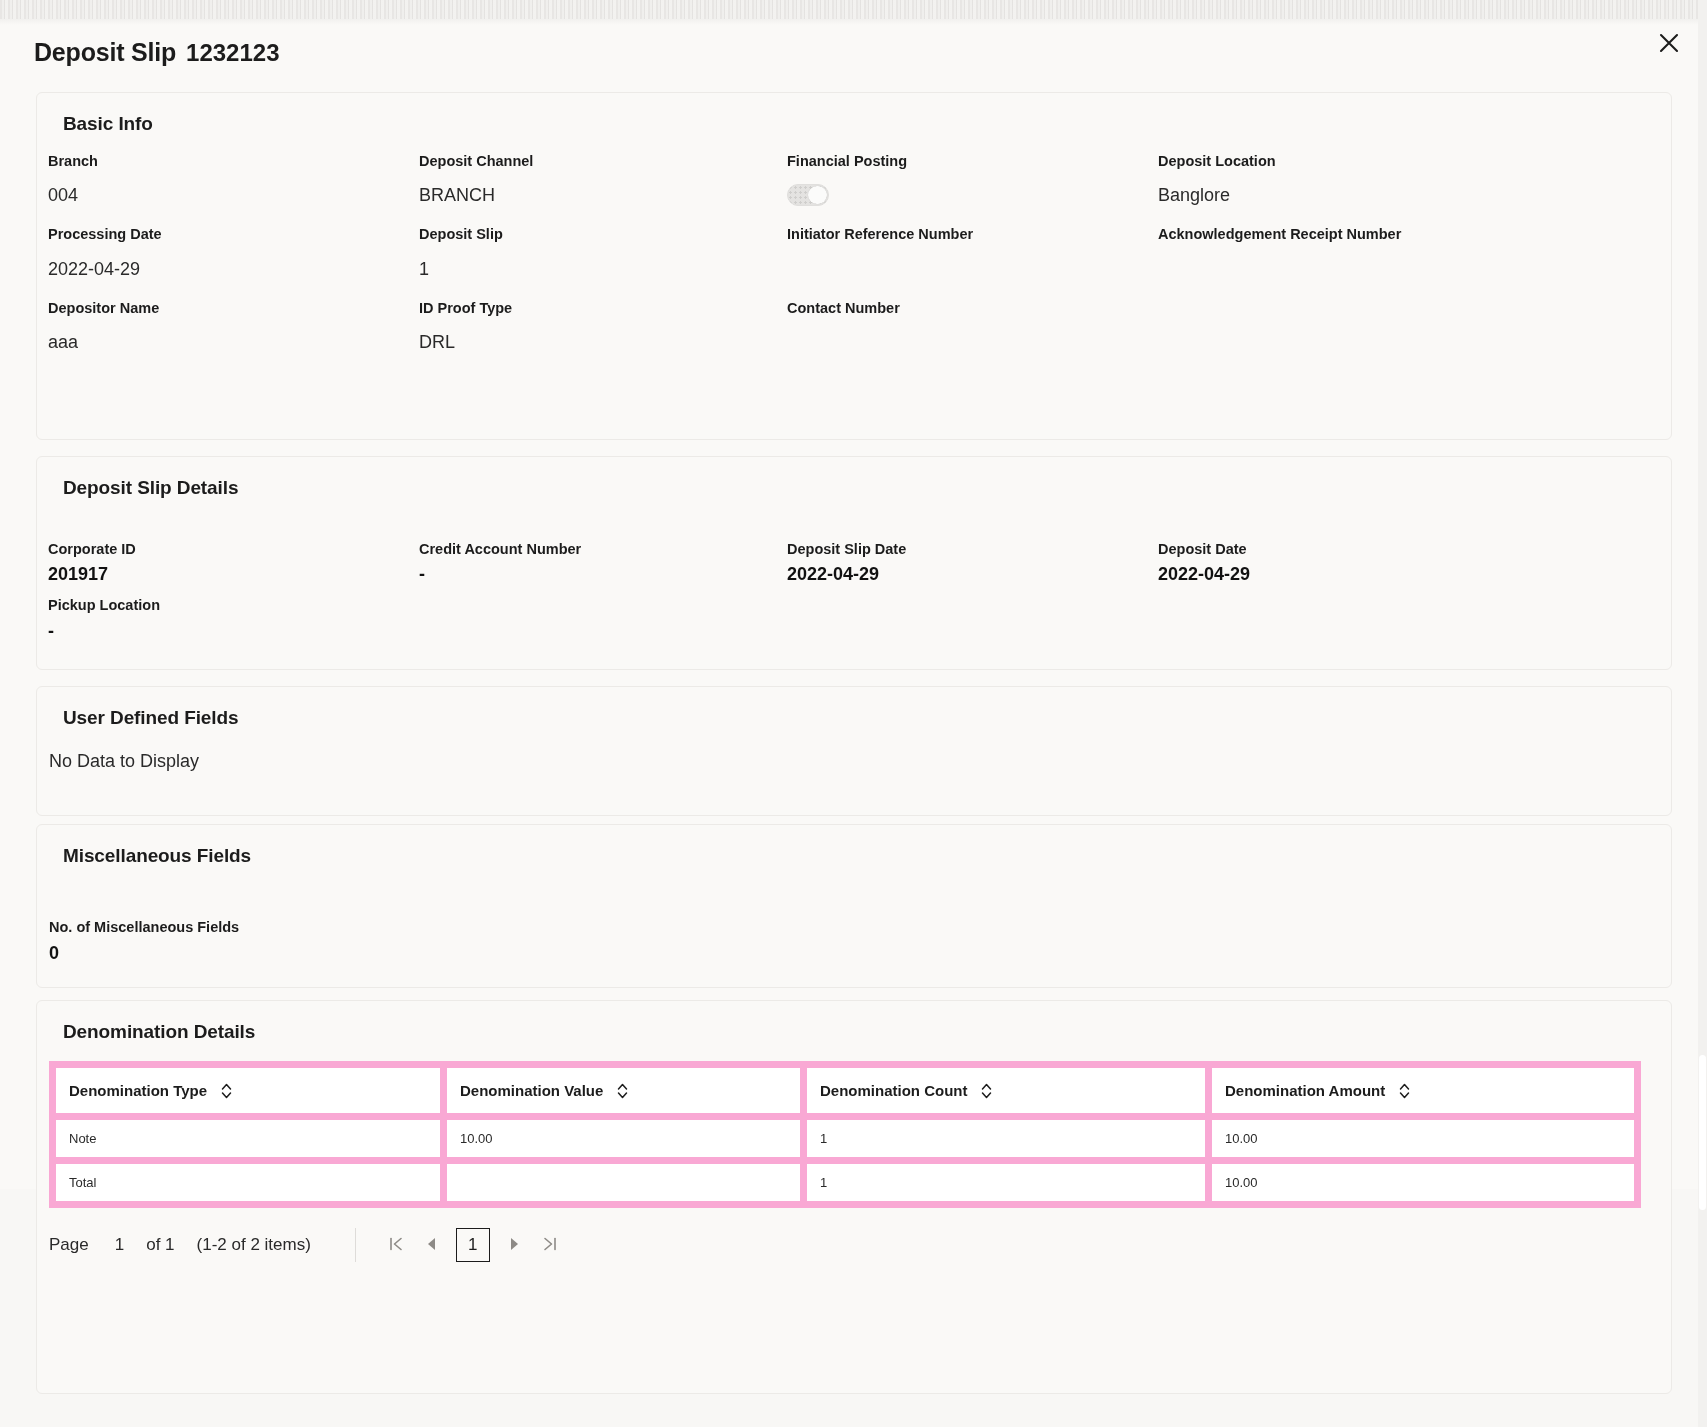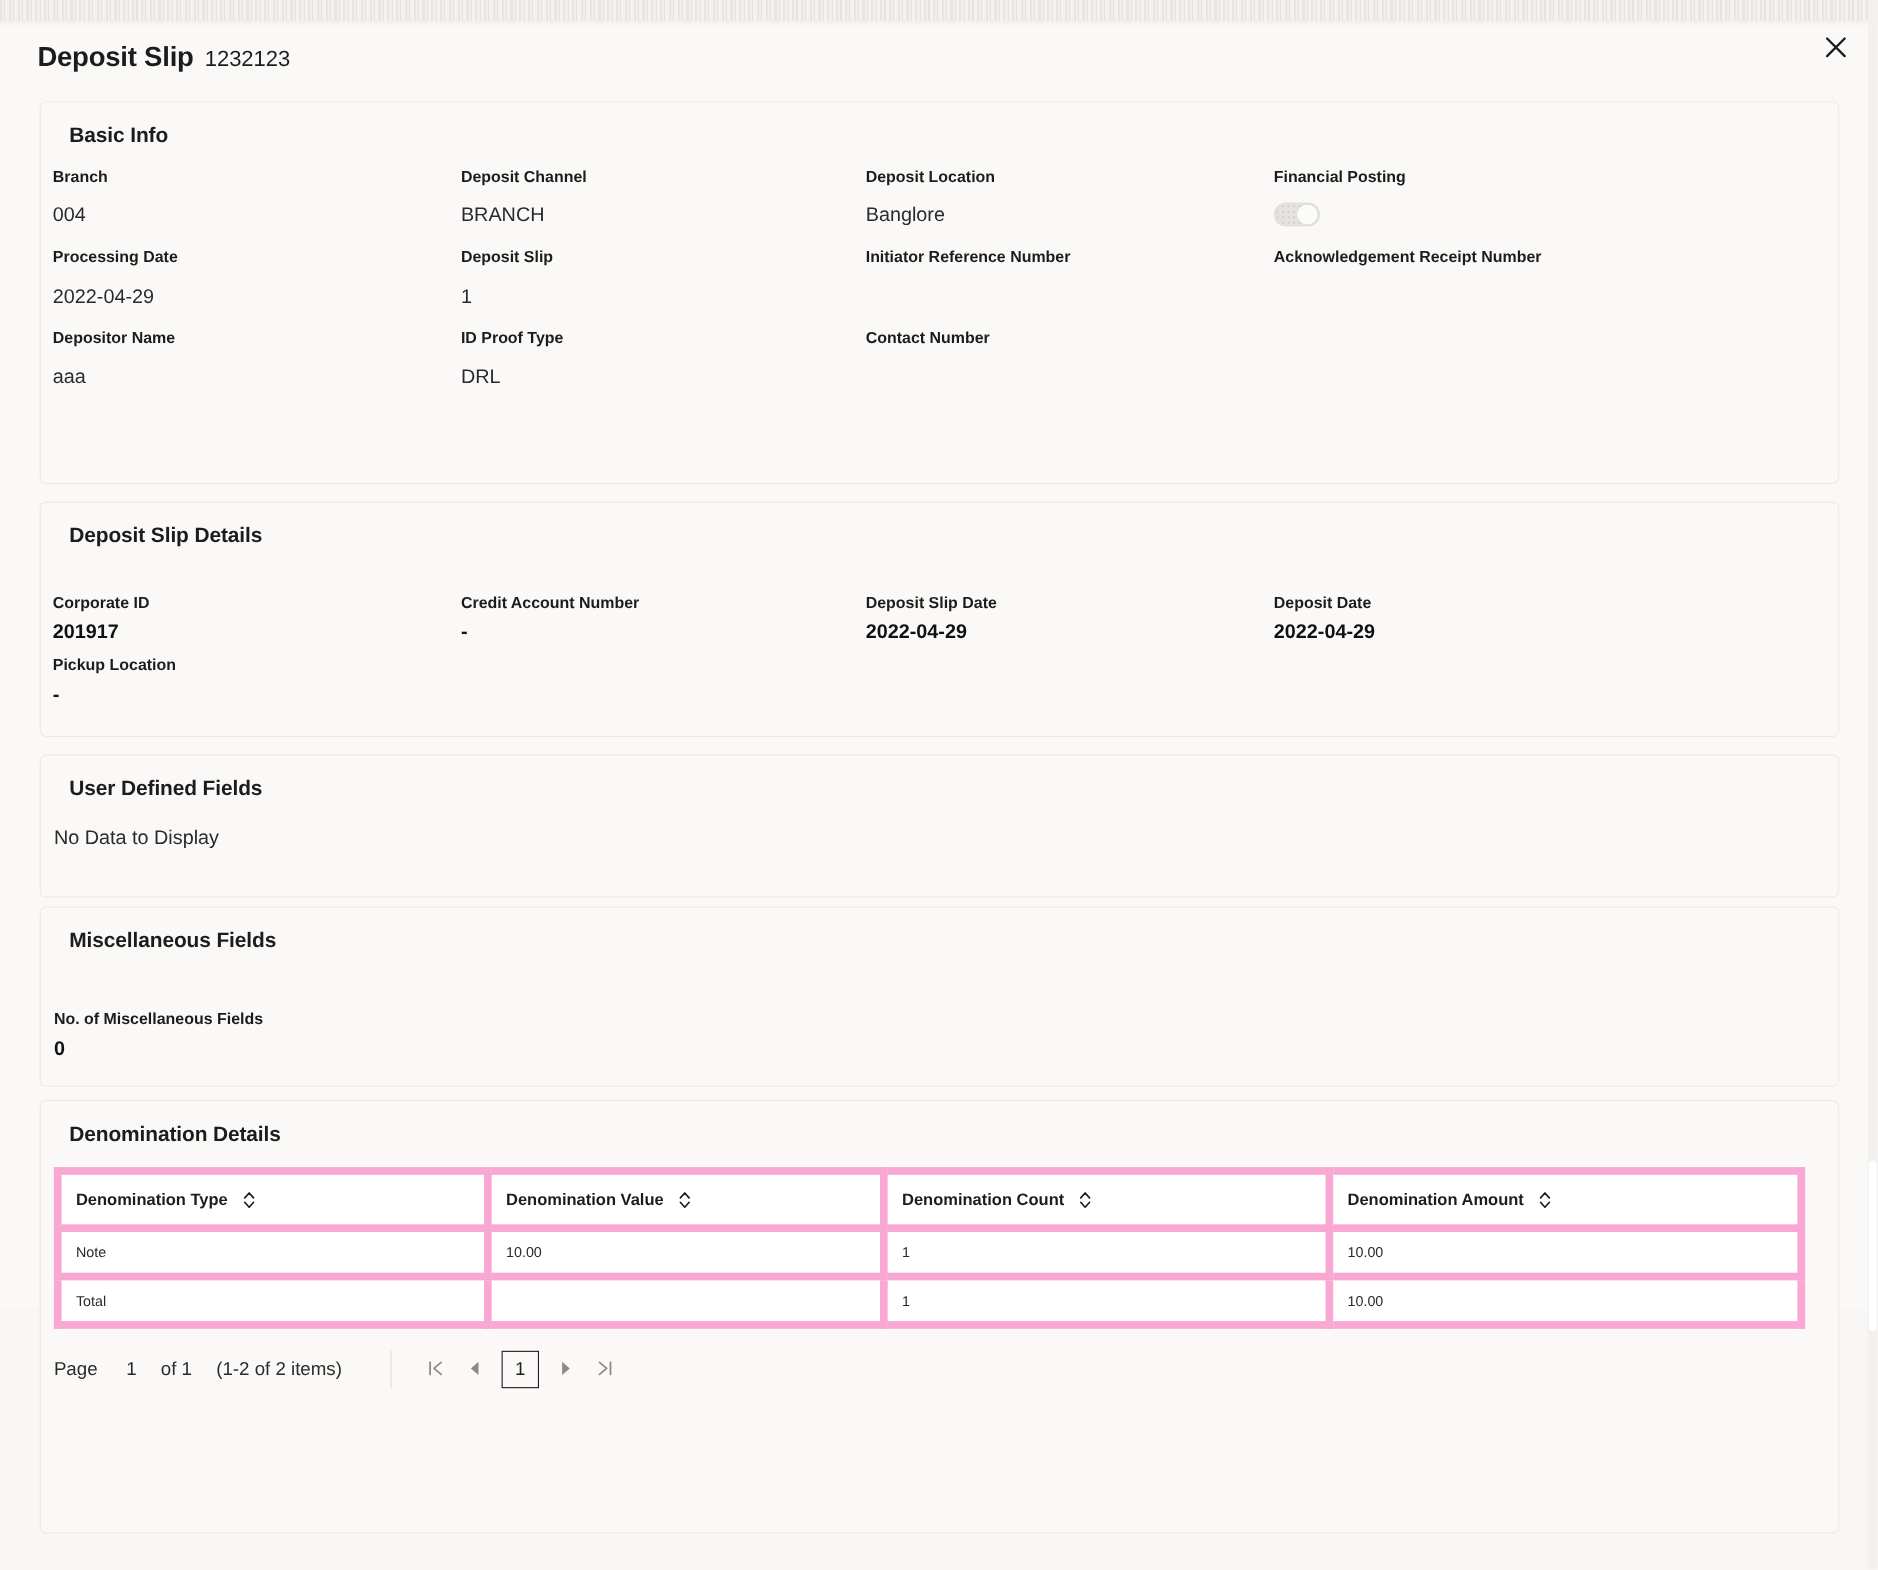--- a/index.html
+++ b/index.html
@@ -26,21 +26,21 @@
     position: absolute; top: 19px; left: 0; width: 1707px; height: 6px;
     background: linear-gradient(#f1f0ee, #faf9f7);
   }
 
   
   .header {
     position: absolute; top: 38px; left: 34px;
     display: flex; align-items: baseline; gap: 10px;
   }
   .header .title { font-size: 25px; font-weight: 700; letter-spacing: -.2px; }
-  .header .ref { font-size: 20px; font-weight: 400; color: #1c1c1c; }
+  .header .ref { font-size: 24px; font-weight: 700; color: #1c1c1c; }
 
   .close-btn {
     position: absolute; top: 23px; right: 18px;
     width: 40px; height: 40px;
     display: flex; align-items: center; justify-content: center;
     cursor: pointer; color: #1c1c1c; background: none; border: none; padding: 0;
   }
   .close-btn svg { display: block; }
 
   
@@ -158,28 +158,28 @@
 
       <div class="fld">
         <div class="lbl">Branch</div>
         <div class="val">004</div>
       </div>
       <div class="fld">
         <div class="lbl">Deposit Channel</div>
         <div class="val">BRANCH</div>
       </div>
       <div class="fld">
-        <div class="lbl">Deposit Location</div>
-        <div class="val">Banglore</div>
-      </div>
-      <div class="fld">
         <div class="lbl">Financial Posting</div>
         <div class="toggle">
           <div class="knob"></div>
         </div>
+      </div>
+      <div class="fld">
+        <div class="lbl">Deposit Location</div>
+        <div class="val">Banglore</div>
       </div>
 
       <div class="fld">
         <div class="lbl">Processing Date</div>
         <div class="val">2022-04-29</div>
       </div>
       <div class="fld">
         <div class="lbl">Deposit Slip</div>
         <div class="val">1</div>
       </div>

